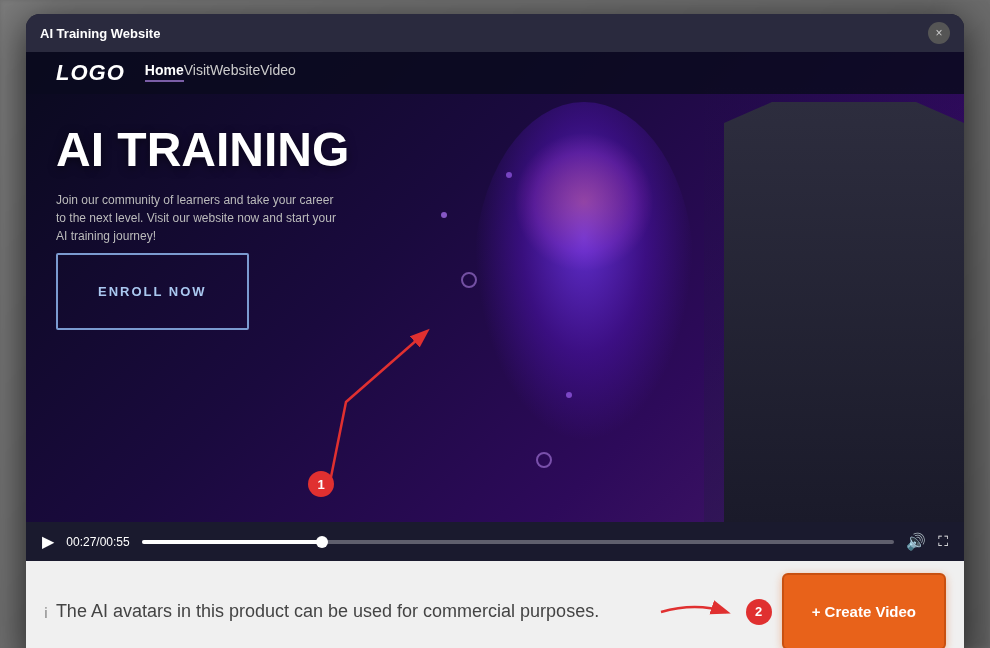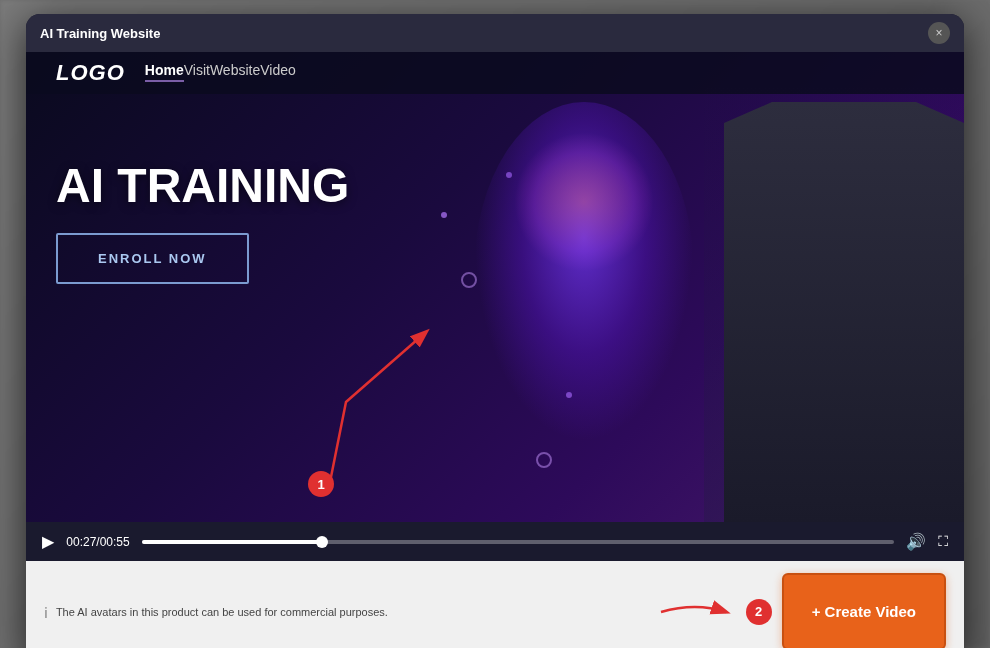--- a/index.html
+++ b/index.html
@@ -129,34 +129,33 @@
       z-index: 2;
     }
 
     .hero-title {
       color: #ffffff;
       font-size: 48px;
       font-weight: 900;
       line-height: 1.1;
       text-shadow: 0 2px 10px rgba(0,0,0,0.5);
       max-width: 400px;
-      margin-top: 36px;
     }
 
     .hero-subtitle {
       color: #bbb;
       font-size: 12px;
       margin-top: 14px;
       max-width: 280px;
       line-height: 1.5;
     }
 
     .enroll-btn {
-      margin-top: 20px;
-      padding: 16px 40px;
+      margin-top: 8px;
+      padding: 29px 40px;
       background: transparent;
       border: 2px solid #7b9bd0;
       color: #aac8f0;
       font-size: 13px;
       font-weight: 700;
       letter-spacing: 2px;
       cursor: pointer;
       border-radius: 2px;
     }
 
@@ -285,21 +284,21 @@
       gap: 8px;
     }
 
     .info-icon {
       color: #888;
       font-size: 15px;
     }
 
     .info-text {
       color: #444;
-      font-size: 11px;
+      font-size: 18px;
       text-align: right;
     }
 
     .create-video-btn {
       background: #e8621a;
       color: #fff;
       border: none;
       padding: 28px 28px;
       font-size: 15px;
       font-weight: 700;
@@ -378,20 +377,21 @@
         <span class="preview-nav-item active">Home</span>
         <span class="preview-nav-item">Visit</span>
         <span class="preview-nav-item">Website</span>
         <span class="preview-nav-item">Video</span>
       </div>
 
       <div class="hero-content">
         <div class="hero-title">
           <span>AI TRAINING</span><br>
         </div>
+        <p class="hero-subtitle">Join our community of learners and take your career to the next level. Visit our website now and start your AI training journey!</p>
         <button class="enroll-btn">ENROLL NOW</button>
       </div>
 
       <div class="ai-face"></div>
       <div class="ai-face-glow"></div>
 
       <div class="particle" style="top:160px; left:415px;"></div>
       <div class="particle-ring" style="top:220px; left:435px;"></div>
       <div class="particle" style="top:340px; left:540px;"></div>
       <div class="particle-ring" style="top:400px; left:510px;"></div>

